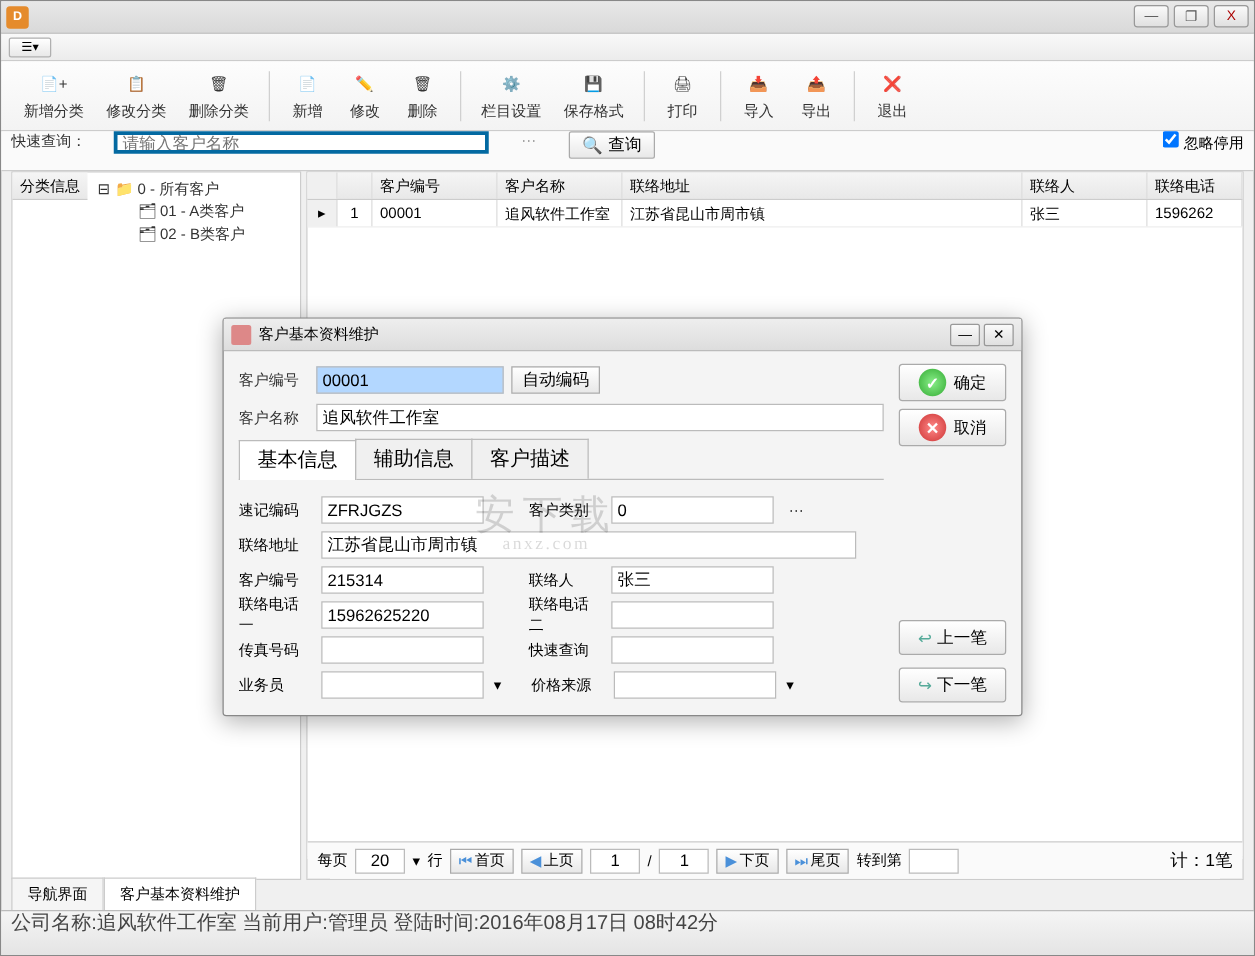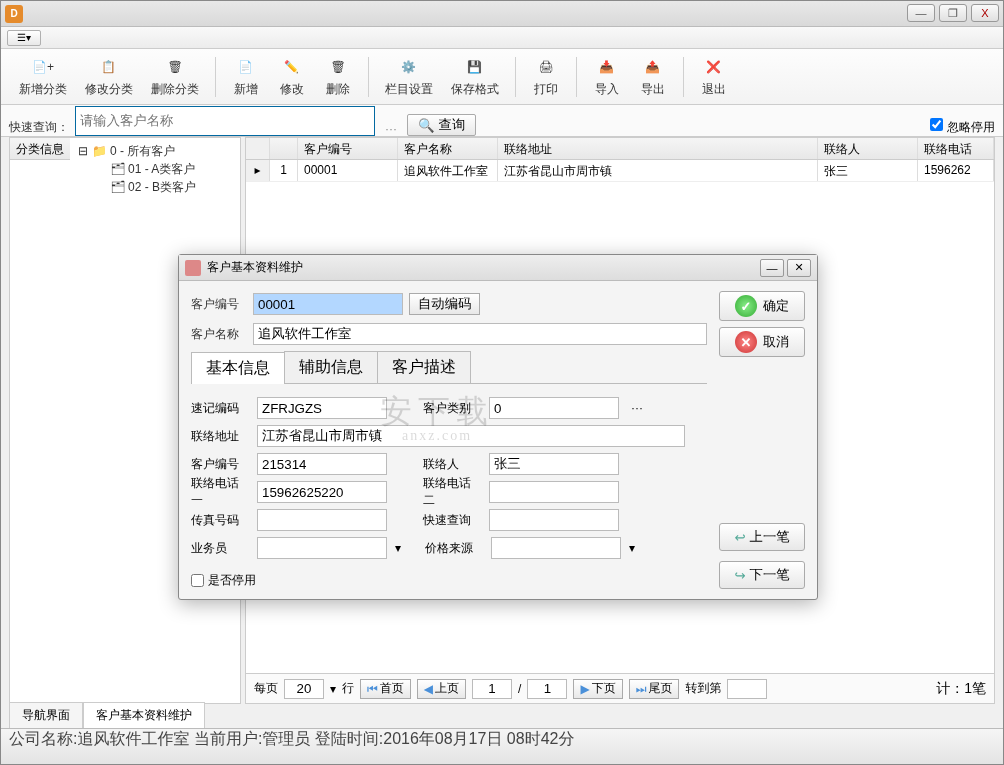--- a/index.html
+++ b/index.html
@@ -14,23 +14,23 @@
 .title-icon { width: 18px; height: 18px; background: #e58b2c; border-radius: 3px; display: flex; align-items: center; justify-content: center; color: #fff; font-weight: bold; font-size: 10px; margin-right: 6px; }
 
 .toolbar-row { height: 22px; background: linear-gradient(#f9f9f9,#ececec); border-bottom: 1px solid #ccc; display: flex; align-items: center; padding: 0 6px; }
 .toolbar-row .mini { width: 34px; height: 16px; background: linear-gradient(#fff,#e8e8e8); border: 1px solid #b0b0b0; border-radius: 2px; margin-right: 4px; display: flex; align-items: center; justify-content: center; font-size: 10px; }
 
 .ribbon { height: 56px; background: linear-gradient(#fdfdfd,#f3f3f3); border-bottom: 1px solid #ccc; display: flex; align-items: center; padding: 4px 10px; gap: 2px; }
 .rib-btn { display: flex; flex-direction: column; align-items: center; padding: 2px 8px; cursor: pointer; font-size: 12px; color: #333; }
 .rib-icon { width: 28px; height: 24px; display: flex; align-items: center; justify-content: center; margin-bottom: 2px; }
 .rib-sep { width: 1px; height: 40px; background: #d0d0d0; margin: 0 6px; }
 
-.search-row { height: 32px; background: #fafafa; border-bottom: 1px solid #ccc; display: flex; align-items: flex-end; padding: 0 8px; gap: 6px; }
+.search-row { height: 32px; background: #fafafa; border-bottom: 1px solid #ccc; display: flex; align-items: flex-start; padding: 0 8px; gap: 22px; }
 .label { color: #333; }
-.search-input { height: 30px; width: 300px; border: 1px solid #0369a1; padding: 0 4px; font-family: Liberation Serif, serif; }
+.search-input { height: 18px; width: 300px; border: 3px solid #0369a1; padding: 0 4px; }
 .dots { width: 20px; text-align: center; color: #888; }
 .query-btn { height: 22px; padding: 0 10px; background: linear-gradient(#fff,#e8e8e8); border: 1px solid #aaa; border-radius: 2px; display: flex; align-items: center; gap: 4px; cursor: pointer; }
 .chk { margin-right: 4px; }
 
 .main-area { position: absolute; top: 136px; left: 8px; right: 8px; bottom: 60px; display: flex; gap: 4px; }
 .tree-panel { width: 232px; border: 1px solid #ccc; background: #fff; display: flex; flex-direction: row; }
 .tree-header { height: 22px; background: linear-gradient(#f5f5f5,#e8e8e8); border-bottom: 1px solid #ccc; padding: 3px 6px; font-size: 12px; }
 .tree-body { padding: 4px 6px; }
 .tree-item { display: flex; align-items: center; height: 18px; font-size: 12px; color: #333; cursor: pointer; }
 .tree-ic { width: 14px; height: 14px; margin-right: 3px; display: inline-flex; align-items: center; justify-content: center; }
@@ -334,24 +334,20 @@
         </div>
         <div class="fg-row">
           <span class="fg-lbl">业务员</span>
           <input class="fg-inp w120" value="" style="">
             <span>▾</span>
           <span class="sp" style="width:8px"></span>
           <span class="fg-lbl">价格来源</span>
           <input class="fg-inp w120" value="" style="">
             <span>▾</span>
         </div>
-        <div class="chk-row">
-          <input type="checkbox" style="">
-          <span>是否停用</span>
-        </div>
       </div>
     </div>
     <div class="dlg-right">
       <button class="ok-btn">
           <span class="circle-ic green">✓</span>
           <span>确定</span>
         </button>
       <button class="ok-btn">
           <span class="circle-ic red">✕</span>
           <span>取消</span>

